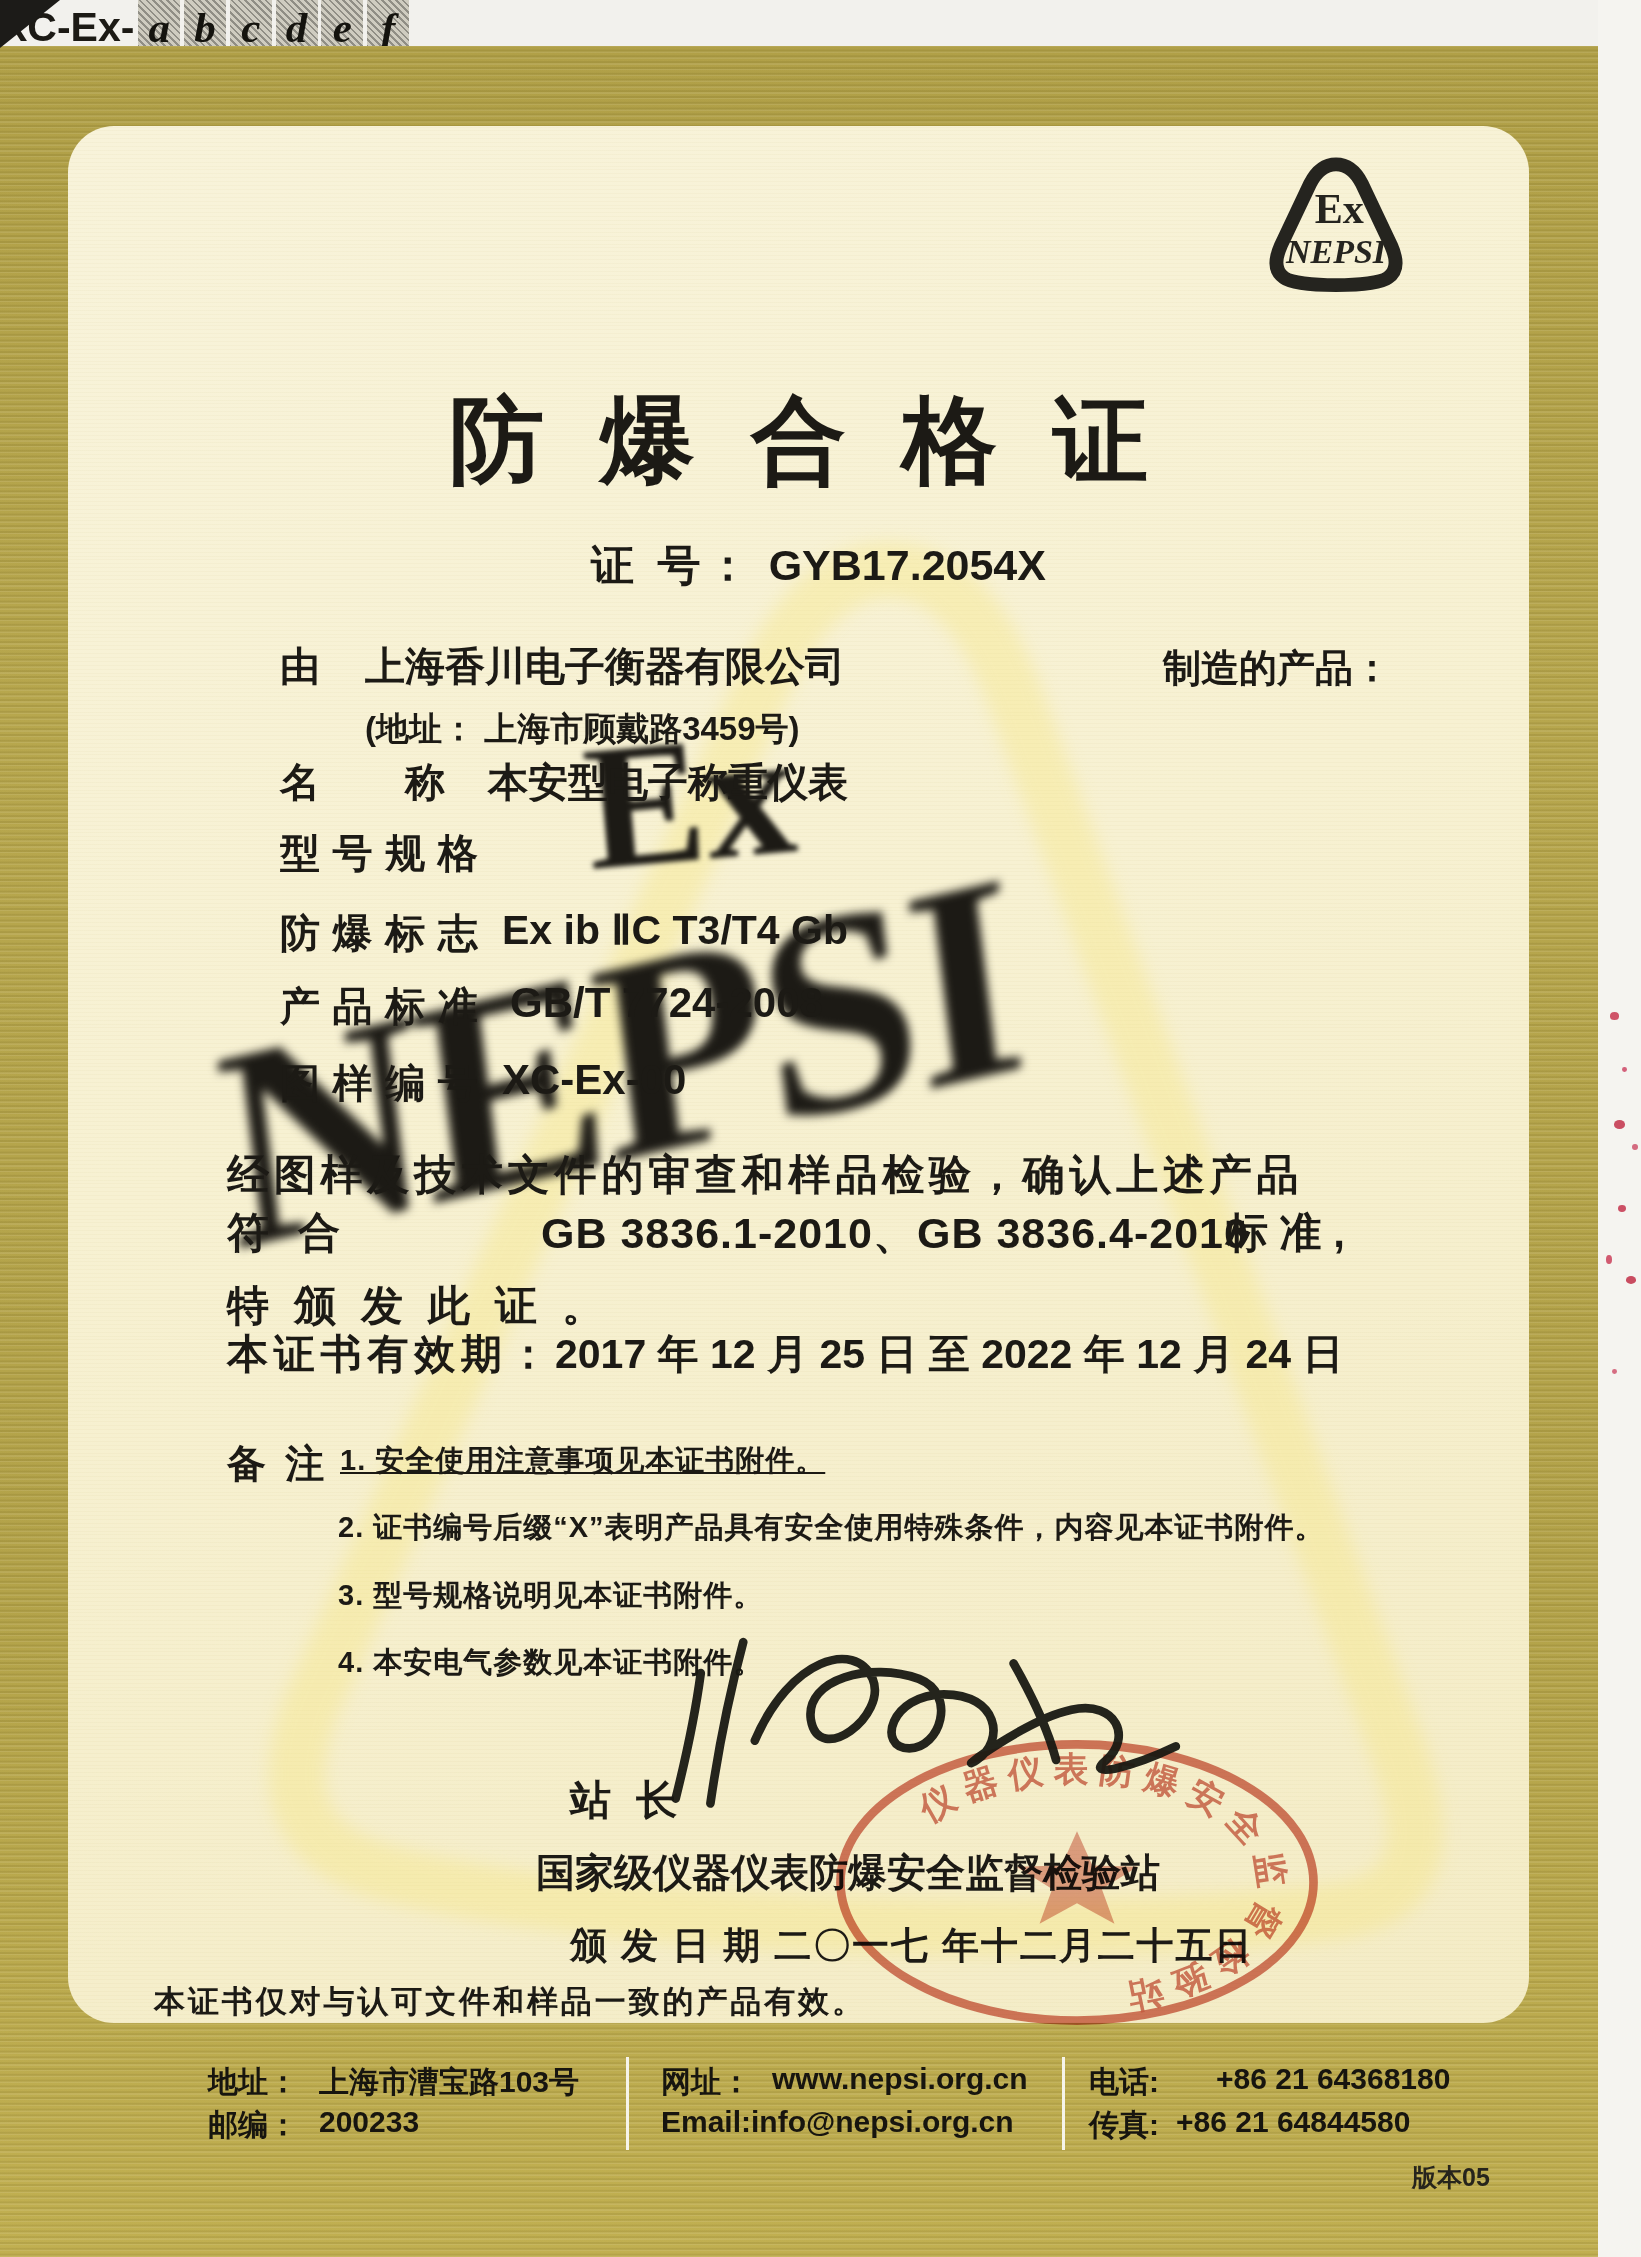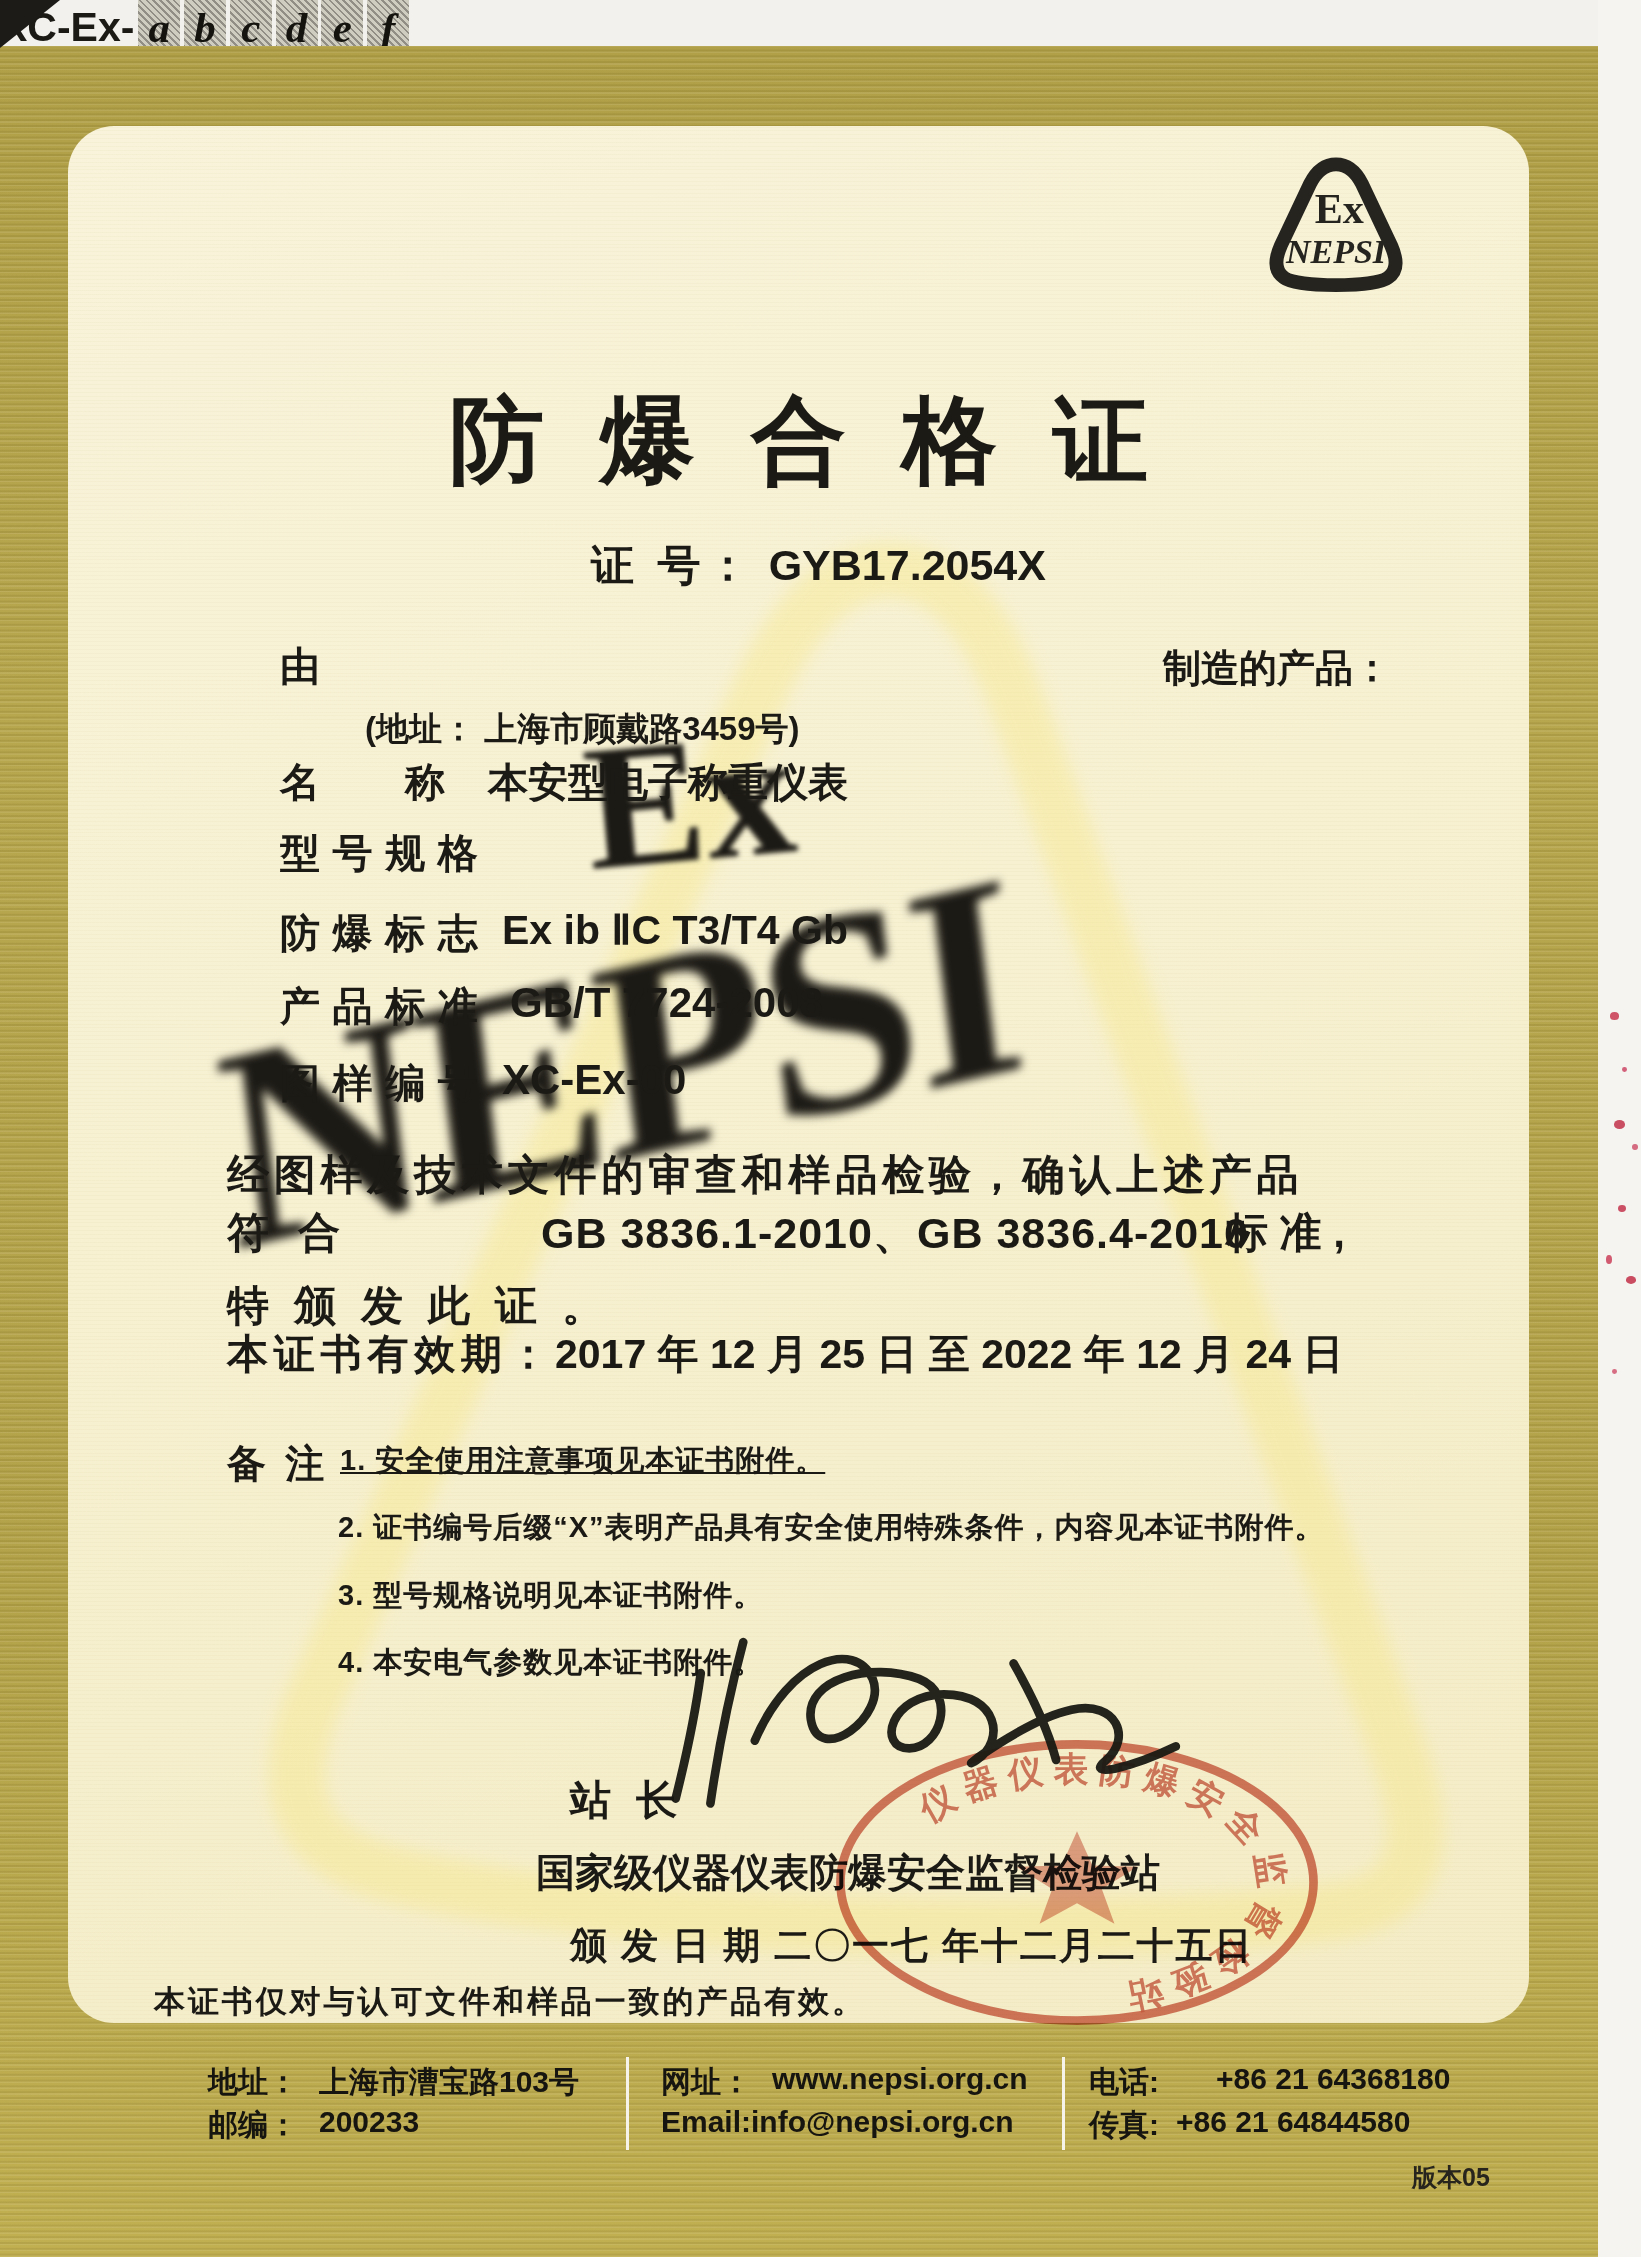--- a/index.html
+++ b/index.html
@@ -108,20 +108,21 @@
     <text x="52" y="43" text-anchor="middle" font-family="Liberation Serif, serif" font-size="26" font-weight="700" fill="#25241f">Ex</text>
     <text x="50" y="68" text-anchor="middle" font-family="Liberation Serif, serif" font-size="21" font-weight="700" font-style="italic" fill="#25241f">NEPSI</text>
   </svg>
 
   <div class="ink title">防爆合格证</div>
   <div class="ink cert-line">
     <span class="lbl">证 号：</span><span>GYB17.2054X</span>
   </div>
 
   <div class="ink lab" style="left:280px; top:639px;">由</div>
+  <div class="ink lab" style="left:365px; top:639px;">上海香川电子衡器有限公司</div>
   <div class="ink" style="left:1163px; top:643px; font-size:38px;">制造的产品：</div>
   <div class="ink addr-line" style="left:365px; top:707px;">(地址：  上海市顾戴路3459号)</div>
 
   <div class="ink lab name-label" style="left:280px; top:755px;"><span>名</span><span>称</span></div>
   <div class="ink val" style="left:488px; top:755px;">本安型电子称重仪表</div>
 
   <div class="ink lab ls13" style="left:280px; top:826px;">型号规格</div>
   <div class="model-val">
     <span class="prefix">XC-Ex-</span>
     <span class="hatch">a</span>

